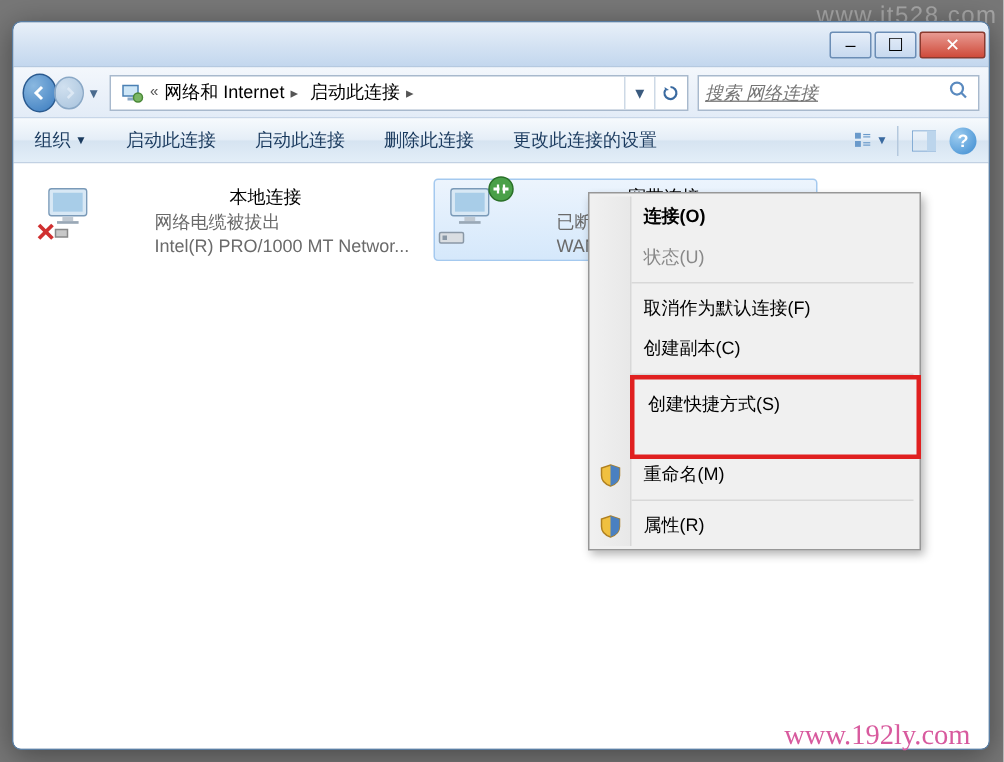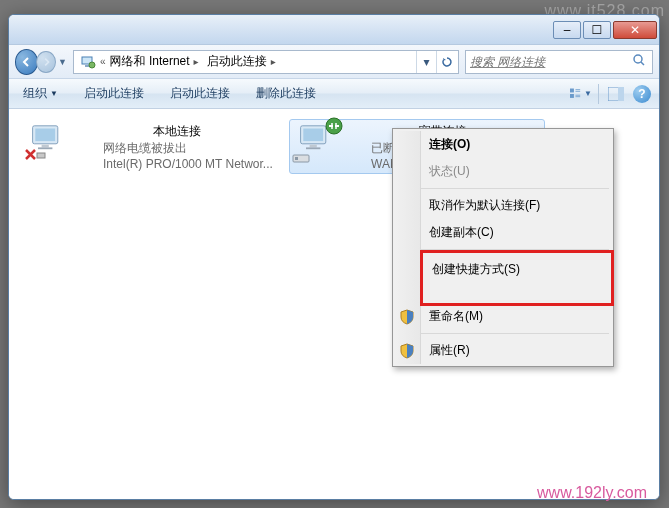--- a/index.html
+++ b/index.html
@@ -97,21 +97,21 @@
   .ctx-item { padding: 5px 10px 5px 6px; color: #000; position: relative; }
   .ctx-item.disabled { color: #888; }
   .ctx-item.highlighted-frame { border: 3px solid #e02020; margin: -3px; padding: 8px 13px 25px 9px; }
   .ctx-sep { height: 1px; background: #d8d8d8; margin: 3px 2px 3px -2px; }
   .ctx-shield {
     position: absolute; left: -24px; top: 50%; transform: translateY(-50%);
     width: 16px; height: 16px;
   }
   
   .watermark1 { position: absolute; right: 4px; top: 2px; color: rgba(255,255,255,0.35); font-size: 16px; letter-spacing: 1px; font-family: Arial; }
-  .watermark2 { position: absolute; right: 22px; bottom: 6px; color: #d85a9e; font-size: 16px; font-family: Liberation Sans, sans-serif; }
+  .watermark2 { position: absolute; right: 22px; bottom: 6px; color: #d85a9e; font-size: 19px; font-family: Liberation Serif, serif; }
   
   .help-icon {
     width: 18px; height: 18px; border-radius: 50%;
     background: radial-gradient(circle at 30% 30%, #9ecdf0, #3a8ad0);
     color: #fff; display: flex; align-items: center; justify-content: center; font-weight: bold;
   }
 </style>
 </head>
 <body>
 
@@ -185,20 +185,21 @@
   </div>
 
   <div class="toolbar">
     <div class="tool-item">
         <span>组织</span>
         <span class="tool-dd">▼</span>
       </div>
     <div class="tool-item">启动此连接</div>
     <div class="tool-item">启动此连接</div>
     <div class="tool-item">删除此连接</div>
+    <div class="tool-item">更改此连接的设置</div>
     <div class="tool-right">
       <div class="tool-icon">
         <svg width="18" height="14" viewBox="0 0 18 14">
             <rect x="0" y="0" width="5" height="5" fill="#6a9acb"></rect>
             <rect x="7" y="1" width="6" height="1" fill="#6a9acb"></rect>
             <rect x="7" y="3" width="6" height="1" fill="#6a9acb"></rect>
             <rect x="0" y="7" width="5" height="5" fill="#6a9acb"></rect>
             <rect x="7" y="8" width="6" height="1" fill="#6a9acb"></rect>
             <rect x="7" y="10" width="6" height="1" fill="#6a9acb"></rect>
           </svg>

